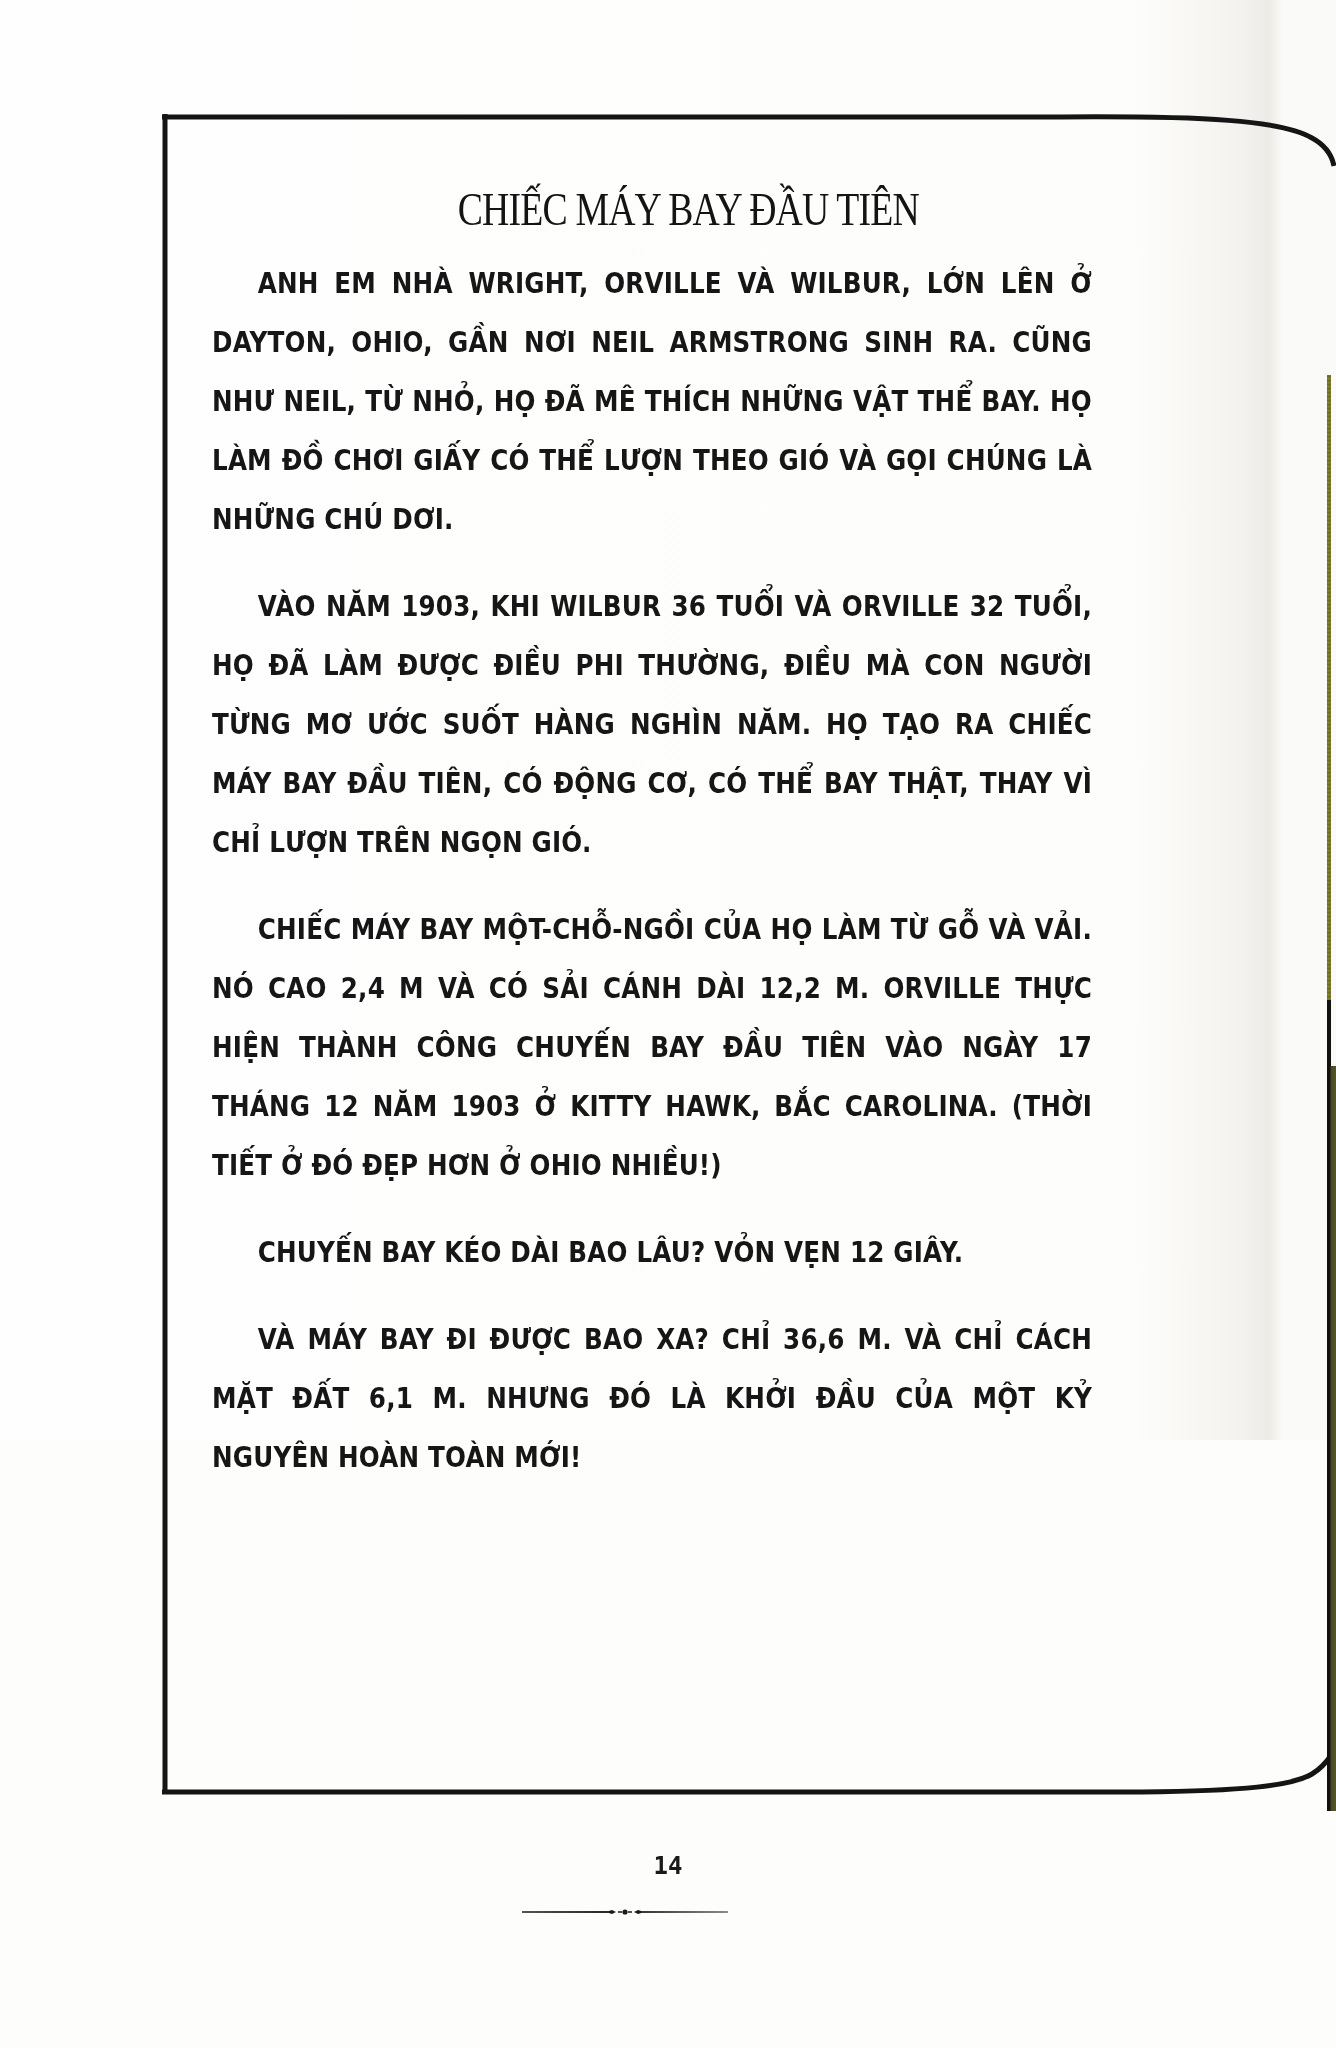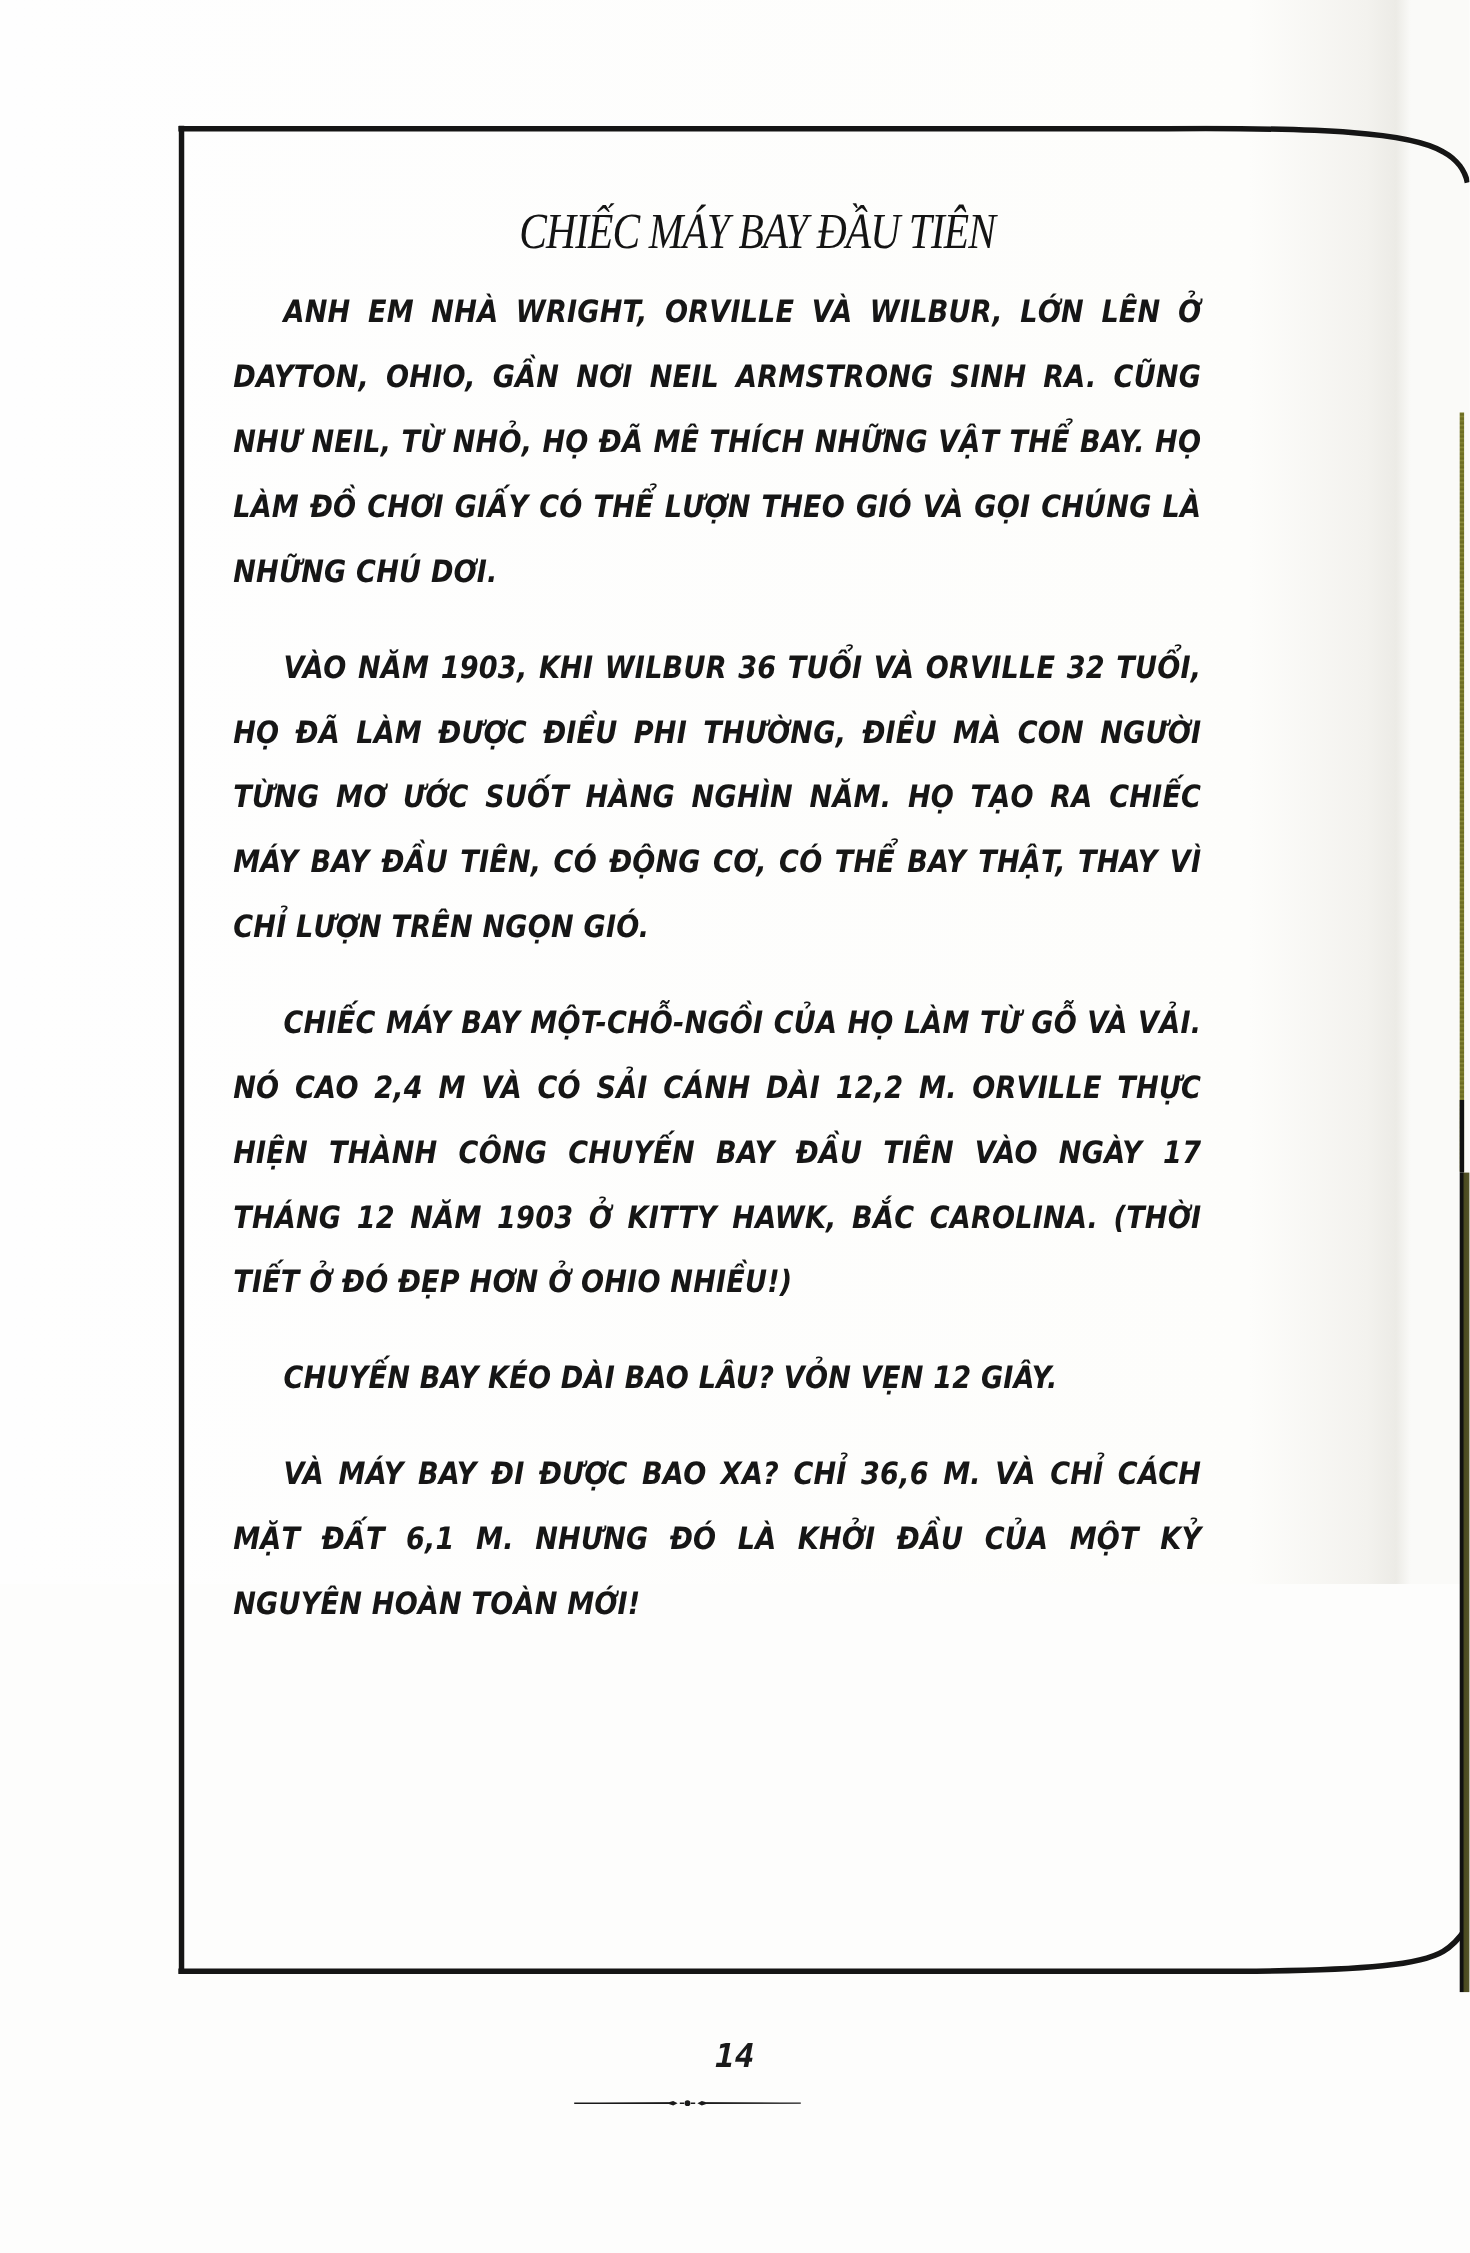--- a/index.html
+++ b/index.html
@@ -13,21 +13,20 @@
       position: relative;
       overflow: hidden;
       font-family: "Liberation Sans", sans-serif;
       color: #111;
     }
     .page {
       position: absolute;
       left: 0; top: 0;
       width: 1336px; height: 1440px;
       background: linear-gradient(to right, #fefefe 0%, #fdfdfb 85%, #f3f2ee 93%, #ecebe6 95%, #fafaf8 96%);
-      font-style: italic;
     }
     
     .frame {
       position: absolute;
       left: 162px;
       top: 114px;
       width: 1170px;
       height: 1680px;
       pointer-events: none;
     }
@@ -100,21 +99,21 @@
     .para.last { margin-bottom: 0; }
 
     .page-number {
       position: absolute;
       left: 0;
       width: 1336px;
       top: 1852px;
       text-align: center;
       font-family: "DejaVu Sans Mono", monospace;
       font-weight: bold;
-      font-size: 30px;
+      font-size: 24px;
       color: #1a1a1a;
       padding-left: 0;
     }
     .ornament {
       position: absolute;
       left: 520px;
       top: 1905px;
       width: 210px;
       height: 14px;
     }

